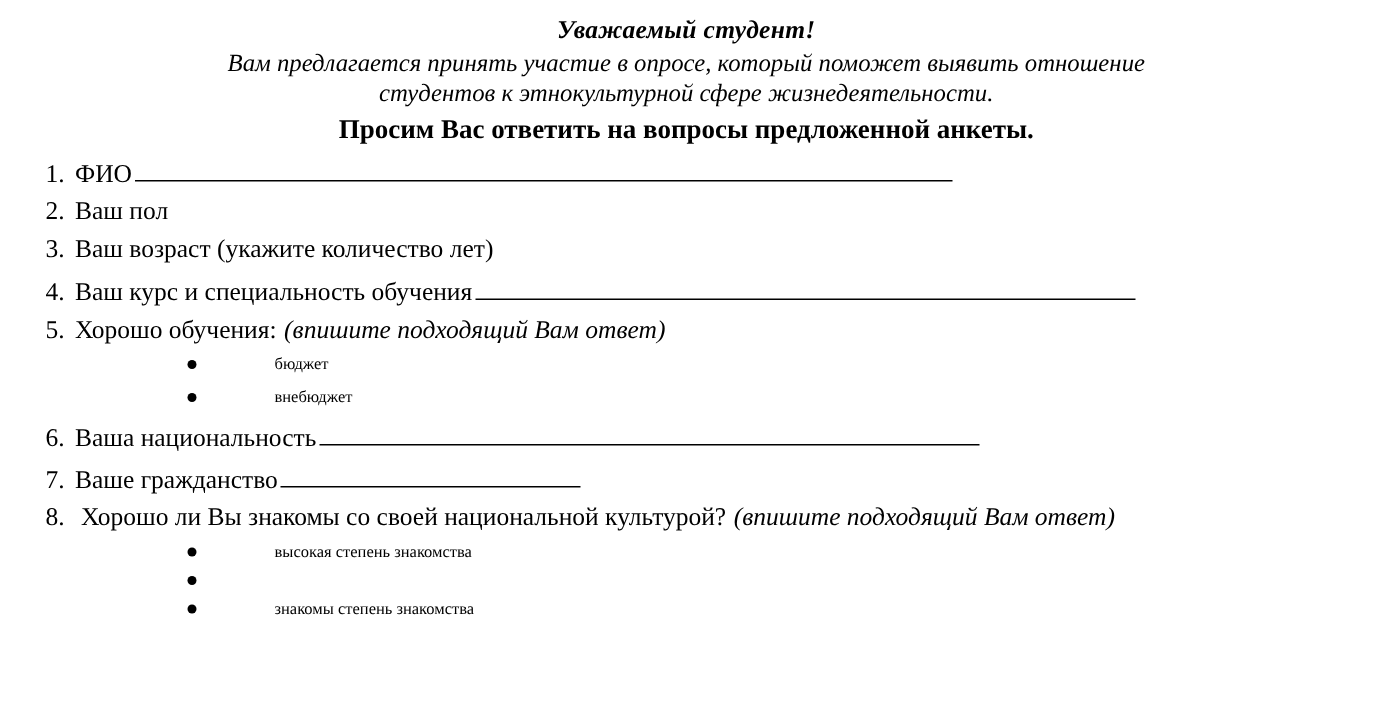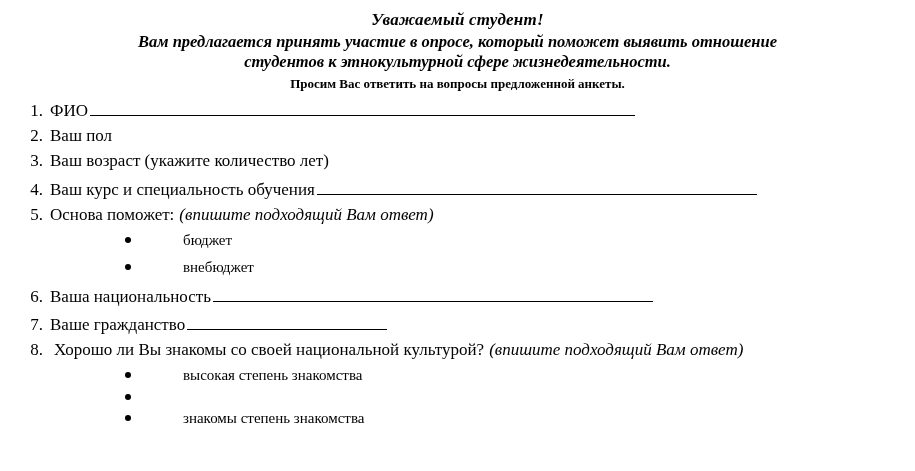--- a/index.html
+++ b/index.html
@@ -30,25 +30,24 @@
     font-size: 17px;
     letter-spacing: 0.2px;
     margin: 4px 0 2px 0;
   }
   .hdr-line2 {
     font-style: italic;
     font-size: 16.5px;
     line-height: 1.22;
     margin: 0 auto;
     width: 700px;
-    font-weight: bold;
   }
   .hdr-line3 {
     font-weight: bold;
-    font-size: 13px;
+    font-size: 18px;
     margin: 4px 0 3px 0;
   }
   .items {
     margin: 0;
     padding: 0;
     list-style: none;
   }
   .item {
     display: flex;
     align-items: baseline;
@@ -83,21 +82,21 @@
   .f6 { width: 440px; }
   .f7 { width: 200px; }
   .bullets {
     margin: 0;
     padding: 0;
     list-style: none;
   }
   .bullet-row {
     display: flex;
     align-items: center;
-    font-size: 15px;
+    font-size: 11px;
     padding: 5px 0 5px 0;
   }
   .bullet-dot {
     flex: 0 0 auto;
     width: 6px;
     height: 6px;
     border-radius: 50%;
     background: #000;
     margin-left: 105px;
     margin-right: 52px;
@@ -140,21 +139,21 @@
     </div>
 
     <div class="item">
       <span class="num">4.</span>
       <span class="txt">Ваш курс и специальность  обучения</span>
       <span class="fill f4"></span>
     </div>
 
     <div class="item">
       <span class="num">5.</span>
-      <span class="txt">Основа поможет:</span>
+      <span class="txt">Хорошо обучения:</span>
       <span class="txt ital" style="margin-left:5px;">(впишите подходящий Вам  ответ)</span>
     </div>
 
     <div class="bullets">
       <div class="bullet-row">
         <span class="bullet-dot"></span>
         <span class="bullet-label">бюджет</span>
       </div>
       <div class="bullet-row">
         <span class="bullet-dot"></span>

